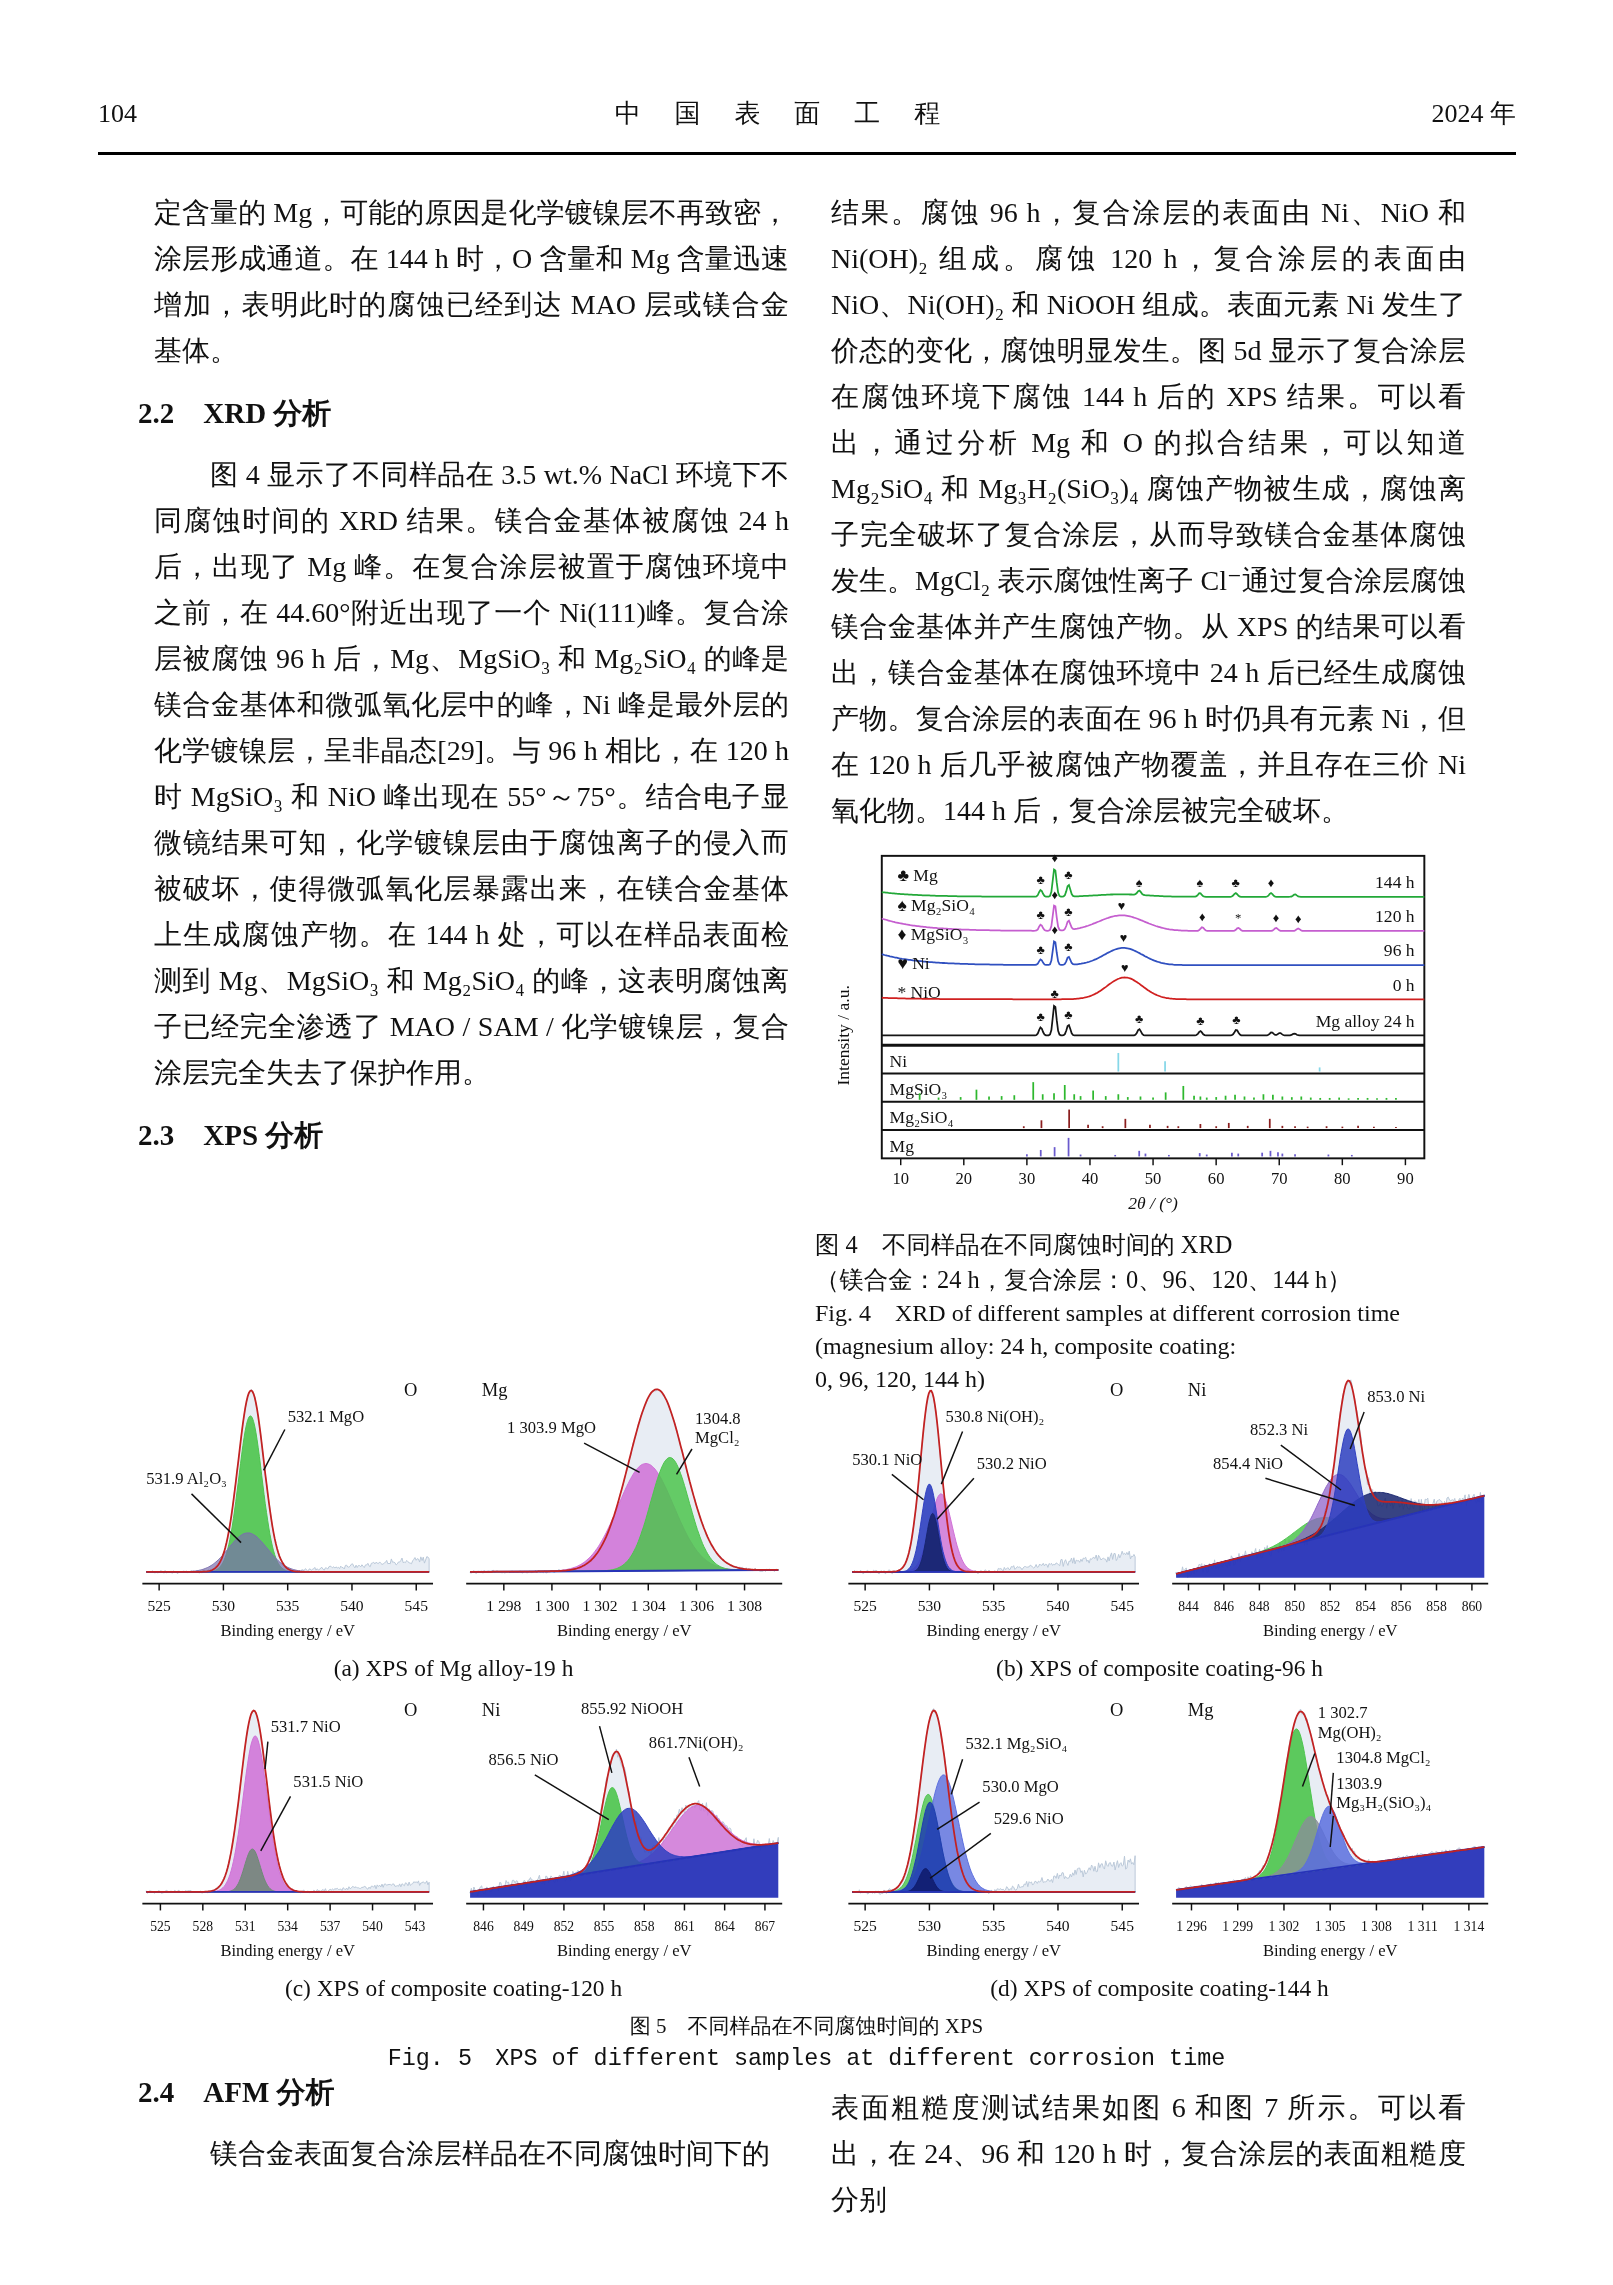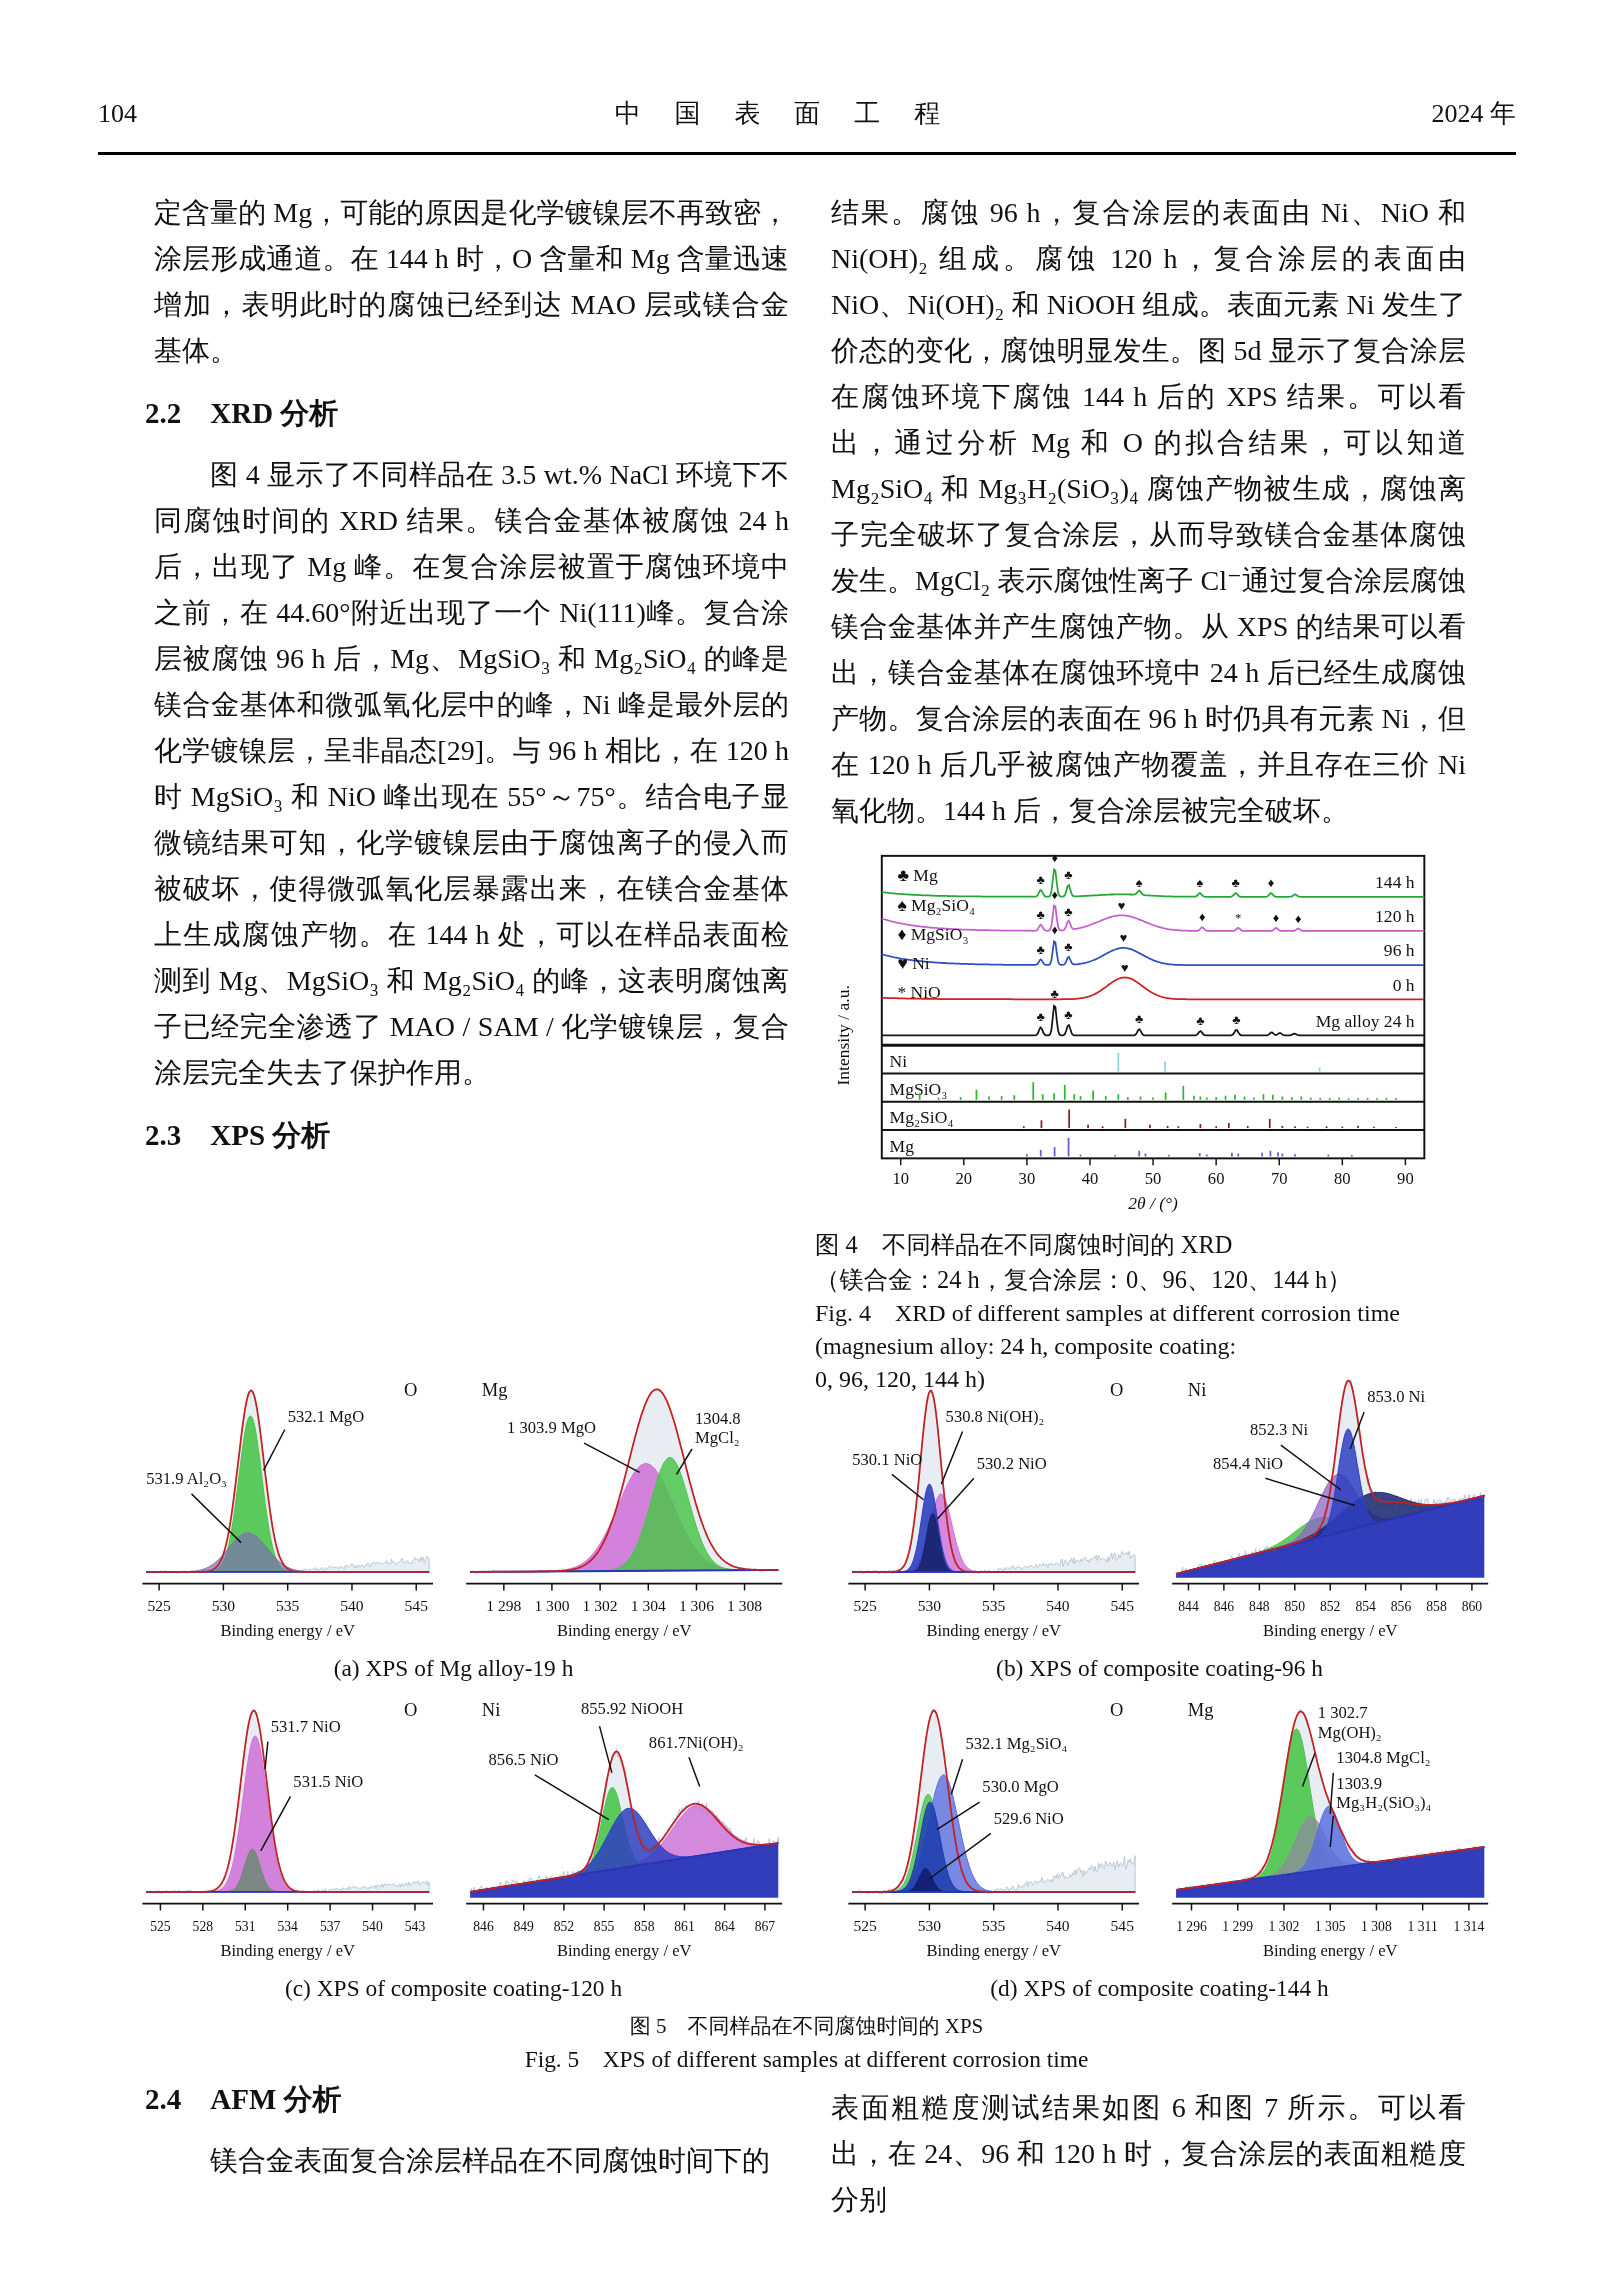--- a/index.html
+++ b/index.html
@@ -3,30 +3,30 @@
 <meta charset="utf-8">
 <style>
   html,body{margin:0;padding:0;background:#ffffff;}
   body{width:1613px;height:2285px;position:relative;font-family:"Liberation Serif","DejaVu Serif",serif;color:#111;}
   .hdr{position:absolute;left:98px;top:96px;width:1418px;display:flex;justify-content:space-between;align-items:baseline;font-size:26px;}
   .hdr .jt{letter-spacing:13.7px;}
   .rule{position:absolute;left:98px;top:152px;width:1418px;height:2.9px;background:#000;}
   .col{position:absolute;width:667px;font-size:28px;line-height:46px;text-align:justify;text-justify:inter-ideograph;}
   .col p{margin:16px;}
   p.ind{text-indent:2em;}
-  h3.sec{font-size:29px;font-weight:bold;margin:7px;line-height:46px;}
+  h3.sec{font-size:29px;font-weight:bold;margin:0;line-height:46px;}
   figure{margin:0;}
   .fig4wrap{margin-top:7.8px;}
   .fig4cap{font-size:24.4px;line-height:35px;}
   .fig4cap.en{font-size:24px;line-height:33px;}
   .fig5{position:absolute;left:117px;top:1367px;width:1379px;}
   .fig5-grid{display:grid;grid-template-columns:673px 673px;column-gap:33px;row-gap:3.9px;}
   .pcap{text-align:center;font-size:23.4px;line-height:29px;}
   .fig5cap{text-align:center;font-size:21px;line-height:31px;margin-top:7.8px;}
-  .fig5cap.en{font-size:23.4px;margin-top:2px;}
+  .fig5cap.en{font-size:23.4px;margin-top:2px;font-family:Liberation Mono, monospace;}
   .bl{position:absolute;left:138px;top:2069px;width:667px;}
   .br{position:absolute;left:815px;top:2069px;width:667px;}
   svg text{font-family:"Liberation Serif","DejaVu Serif",serif;}
 </style>
 </head>
 <body>
 
 <div class="hdr">
   <span>104</span>
   <span class="jt">中 国 表 面 工 程</span>

